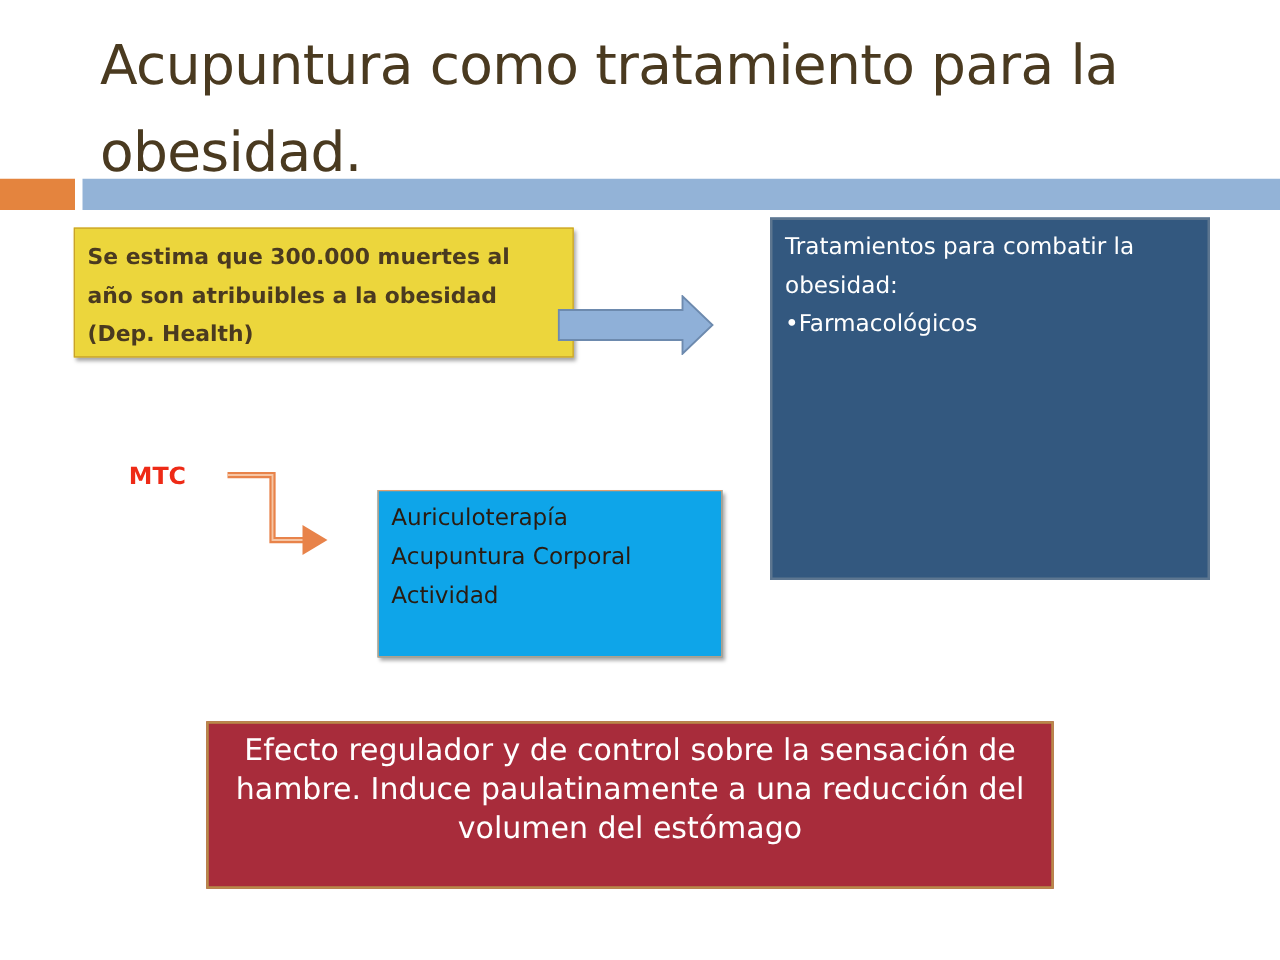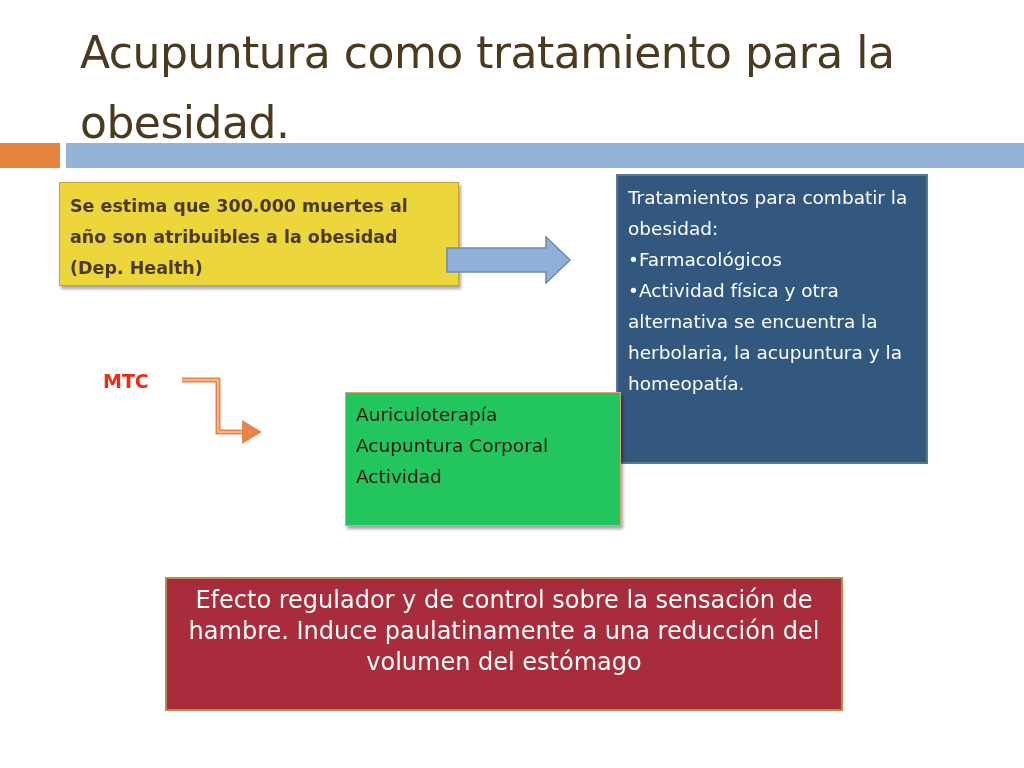--- a/index.html
+++ b/index.html
@@ -6,25 +6,25 @@
   body { width:1024px; height:768px; background:#ffffff; position:relative; overflow:hidden;
          font-family:"DejaVu Sans", sans-serif; }
   .title { position:absolute; left:80px; top:18px; width:900px; color:#4a3a20;
            font-family:"DejaVu Sans", sans-serif; font-size:44px; line-height:70px; font-weight:normal; letter-spacing:-0.5px; }
   .bar-orange { position:absolute; left:0; top:143px; width:60px; height:25px; background:#e4843e; }
   .bar-blue { position:absolute; left:66px; top:143px; width:958px; height:25px; background:#93b3d7; }
   .box { position:absolute; box-sizing:border-box; }
   .yellow { left:36px; top:182px; width:400px; height:104px; background:#ecd63c; border:1px solid #c9a22a;
             box-shadow:2px 3px 3px rgba(0,0,0,0.35); padding:8px 10px; color:#4a3a20; font-weight:bold;
             font-size:17.5px; line-height:31px;margin-left:23px; }
-  .navy { left:616px; top:174px; width:312px; height:290px; background:#33587f; border:2px solid #5d7690;
+  .navy { left:616px; top:174px; width:352px; height:290px; background:#33587f; border:2px solid #5d7690;
           padding:6px 10px; color:#ffffff; font-size:18.5px; line-height:31px; }
   .navy div { white-space:nowrap; }
-  .orange { left:302px; top:392px; width:276px; height:134px; background:#22c55e; border:1px solid #e0a070;
-            box-shadow:2px 3px 3px rgba(0,0,0,0.35); padding:6px 10px; color:#2a1b10; font-size:18.5px; line-height:31px;margin-left:43px; }
+  .orange { left:302px; top:392px; width:276px; height:134px; background:#0ea5e9; border:1px solid #e0a070;
+            box-shadow:2px 3px 3px rgba(0,0,0,0.35); padding:6px 10px; color:#2a1b10; font-size:18.5px; line-height:31px; }
   .red { left:165px; top:577px; width:678px; height:134px; background:#a82c3b; border:2px solid #b98a4a;
          padding:6px 10px; color:#ffffff; font-size:24px; line-height:31px; text-align:center; }
   .mtc { position:absolute; left:103px; top:370px; color:#ee2a16; font-weight:bold; font-size:19px; }
   svg { position:absolute; }
 </style>
 </head>
 <body>
 
 <div class="title">Acupuntura como tratamiento para la obesidad.</div>
 
@@ -33,21 +33,20 @@
 
 <div class="box yellow">Se estima que 300.000 muertes al año son atribuibles a la obesidad (Dep. Health)</div>
 
 <svg style="left:446px;top:236px" width="126" height="48" viewBox="0 0 126 48">
   <polygon points="1,12 100,12 100,1 124,24 100,47 100,36 1,36" fill="#8fb0d8" stroke="#6d8aae" stroke-width="1.5"></polygon>
 </svg>
 
 <div class="box navy">
   <div style="white-space:normal;">Tratamientos para combatir la obesidad:</div>
   <div>•Farmacológicos</div>
-  <div style="white-space:normal;">•Actividad física y otra alternativa se encuentra la herbolaria, la acupuntura y la homeopatía.</div>
 </div>
 
 <div class="mtc">MTC</div>
 
 <svg style="left:178px;top:374px" width="90" height="72" viewBox="0 0 90 72">
   <polyline points="4,6 40,6 40,58 72,58" fill="none" stroke="#e8834a" stroke-width="5"></polyline>
   <polyline points="4,6 40,6 40,58 72,58" fill="none" stroke="#f6c6a5" stroke-width="1.5"></polyline>
   <polygon points="64,46 84,58 64,70" fill="#e8834a"></polygon>
 </svg>
 

